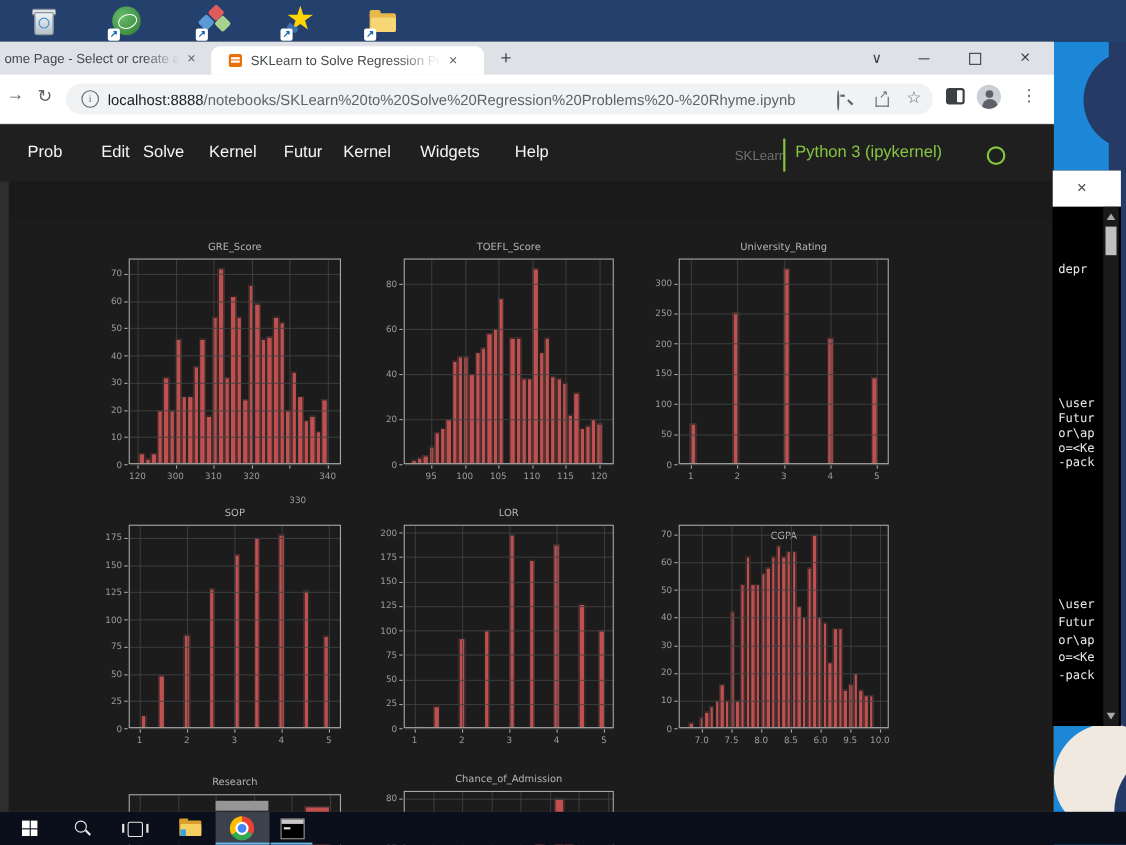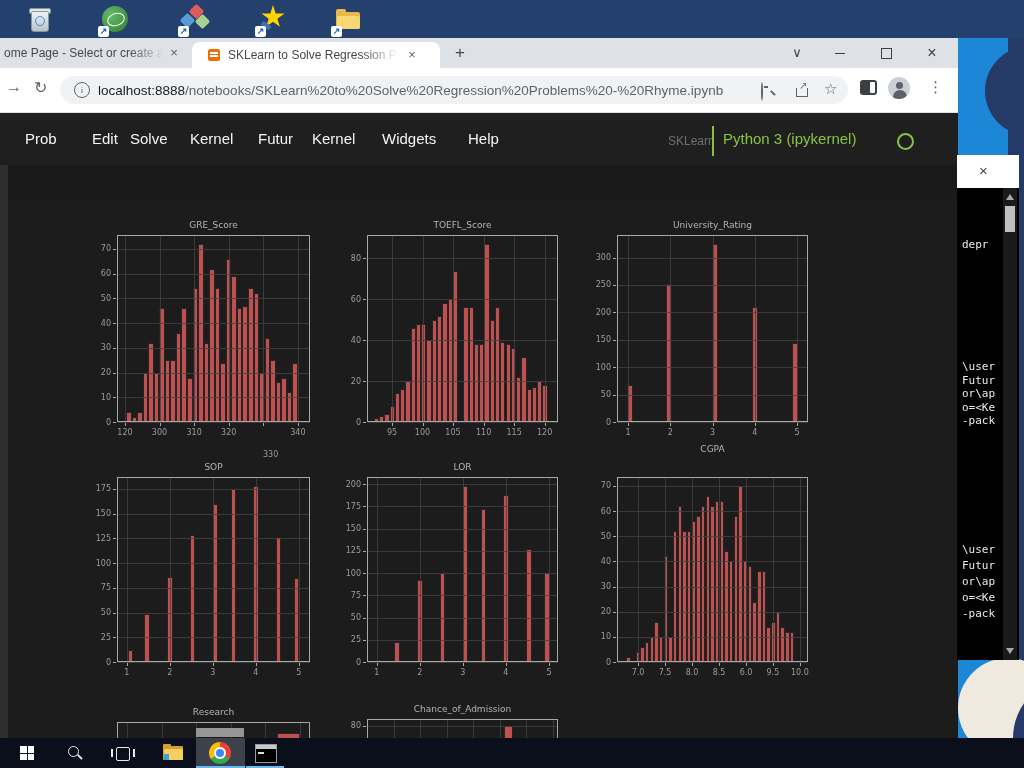--- a/index.html
+++ b/index.html
@@ -531,21 +531,21 @@
       <div class="tick-label" style="left: 333px; top: 524.1px; width: 28px; text-align: right;">150</div>
       <div class="gridline" style="left: 368px; top: 506.4px; width: 190px; height: 1px;"></div>
       <div class="tickmark" style="left: 363px; top: 506.4px; width: 3px; height: 1px;"></div>
       <div class="tick-label" style="left: 333px; top: 501.9px; width: 28px; text-align: right;">175</div>
       <div class="gridline" style="left: 368px; top: 484.1px; width: 190px; height: 1px;"></div>
       <div class="tickmark" style="left: 363px; top: 484.1px; width: 3px; height: 1px;"></div>
       <div class="tick-label" style="left: 333px; top: 479.6px; width: 28px; text-align: right;">200</div>
       <div class="plot-frame" style="left: 367px; top: 477px; width: 189px; height: 183px;"></div>
     </div>
     <div style="position: absolute; left: 0px; top: 0px;">
-      <div class="chart-title" style="left: 617px; top: 444px; width: 191px;">CGPA</div>
+      <div class="chart-title" style="left: 617px; top: 483px; width: 191px;">CGPA</div>
       <div class="hbar" style="left: 626.2px; top: 657px; width: 4.7px; height: 5px;"></div>
       <div class="hbar" style="left: 635.5px; top: 651.9px; width: 4.7px; height: 10.1px;"></div>
       <div class="hbar" style="left: 640.2px; top: 646.9px; width: 4.7px; height: 15.1px;"></div>
       <div class="hbar" style="left: 644.8px; top: 641.9px; width: 4.7px; height: 20.1px;"></div>
       <div class="hbar" style="left: 649.5px; top: 636.8px; width: 4.7px; height: 25.2px;"></div>
       <div class="hbar" style="left: 654.2px; top: 621.7px; width: 4.7px; height: 40.3px;"></div>
       <div class="hbar" style="left: 658.8px; top: 636.8px; width: 4.7px; height: 25.2px;"></div>
       <div class="hbar" style="left: 663.5px; top: 556.3px; width: 4.7px; height: 105.7px;"></div>
       <div class="hbar" style="left: 668.2px; top: 636.8px; width: 4.7px; height: 25.2px;"></div>
       <div class="hbar" style="left: 672.8px; top: 531.1px; width: 4.7px; height: 130.9px;"></div>

